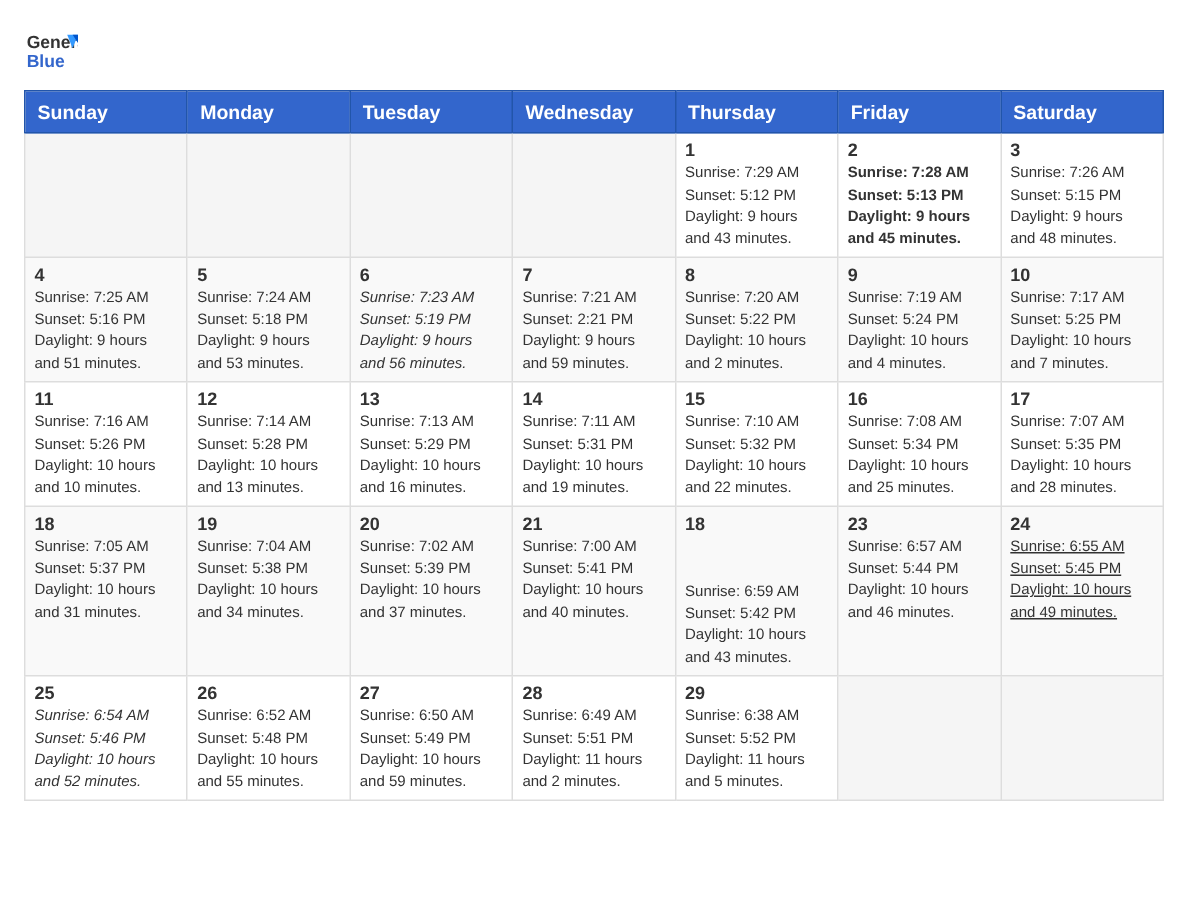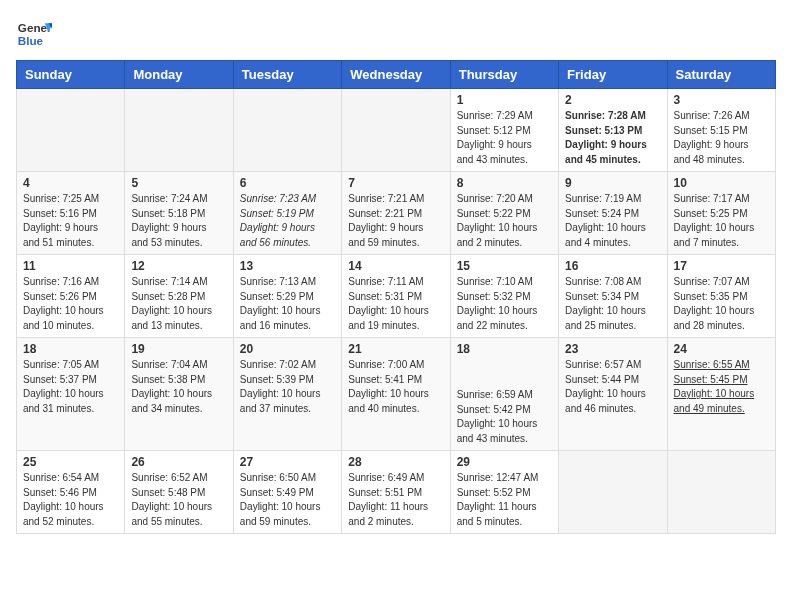--- a/index.html
+++ b/index.html
@@ -303,21 +303,21 @@
           <span class="day-number">24</span>
           <div class="day-info" style="white-space: pre-line; text-decoration: underline;">Sunrise: 6:55 AM
 Sunset: 5:45 PM
 Daylight: 10 hours
 and 49 minutes.</div>
         </td>
       </tr>
       <tr>
         <td>
           <span class="day-number">25</span>
-          <div class="day-info" style="white-space: pre-line;">Sunrise: 6:54 AM
+          <div class="day-info" style="white-space: pre-line; font-style: italic;">Sunrise: 6:54 AM
 Sunset: 5:46 PM
 Daylight: 10 hours
 and 52 minutes.</div>
         </td>
         <td>
           <span class="day-number">26</span>
           <div class="day-info" style="white-space: pre-line;">Sunrise: 6:52 AM
 Sunset: 5:48 PM
 Daylight: 10 hours
 and 55 minutes.</div>
@@ -331,21 +331,21 @@
         </td>
         <td>
           <span class="day-number">28</span>
           <div class="day-info" style="white-space: pre-line;">Sunrise: 6:49 AM
 Sunset: 5:51 PM
 Daylight: 11 hours
 and 2 minutes.</div>
         </td>
         <td>
           <span class="day-number">29</span>
-          <div class="day-info" style="white-space: pre-line;">Sunrise: 12:47 AM
+          <div class="day-info" style="white-space: pre-line;">Sunrise: 6:38 AM
 Sunset: 5:52 PM
 Daylight: 11 hours
 and 5 minutes.</div>
         </td>
         <td class="empty-cell"></td>
         <td class="empty-cell"></td>
       </tr>
     </tbody>
 </table>
 

